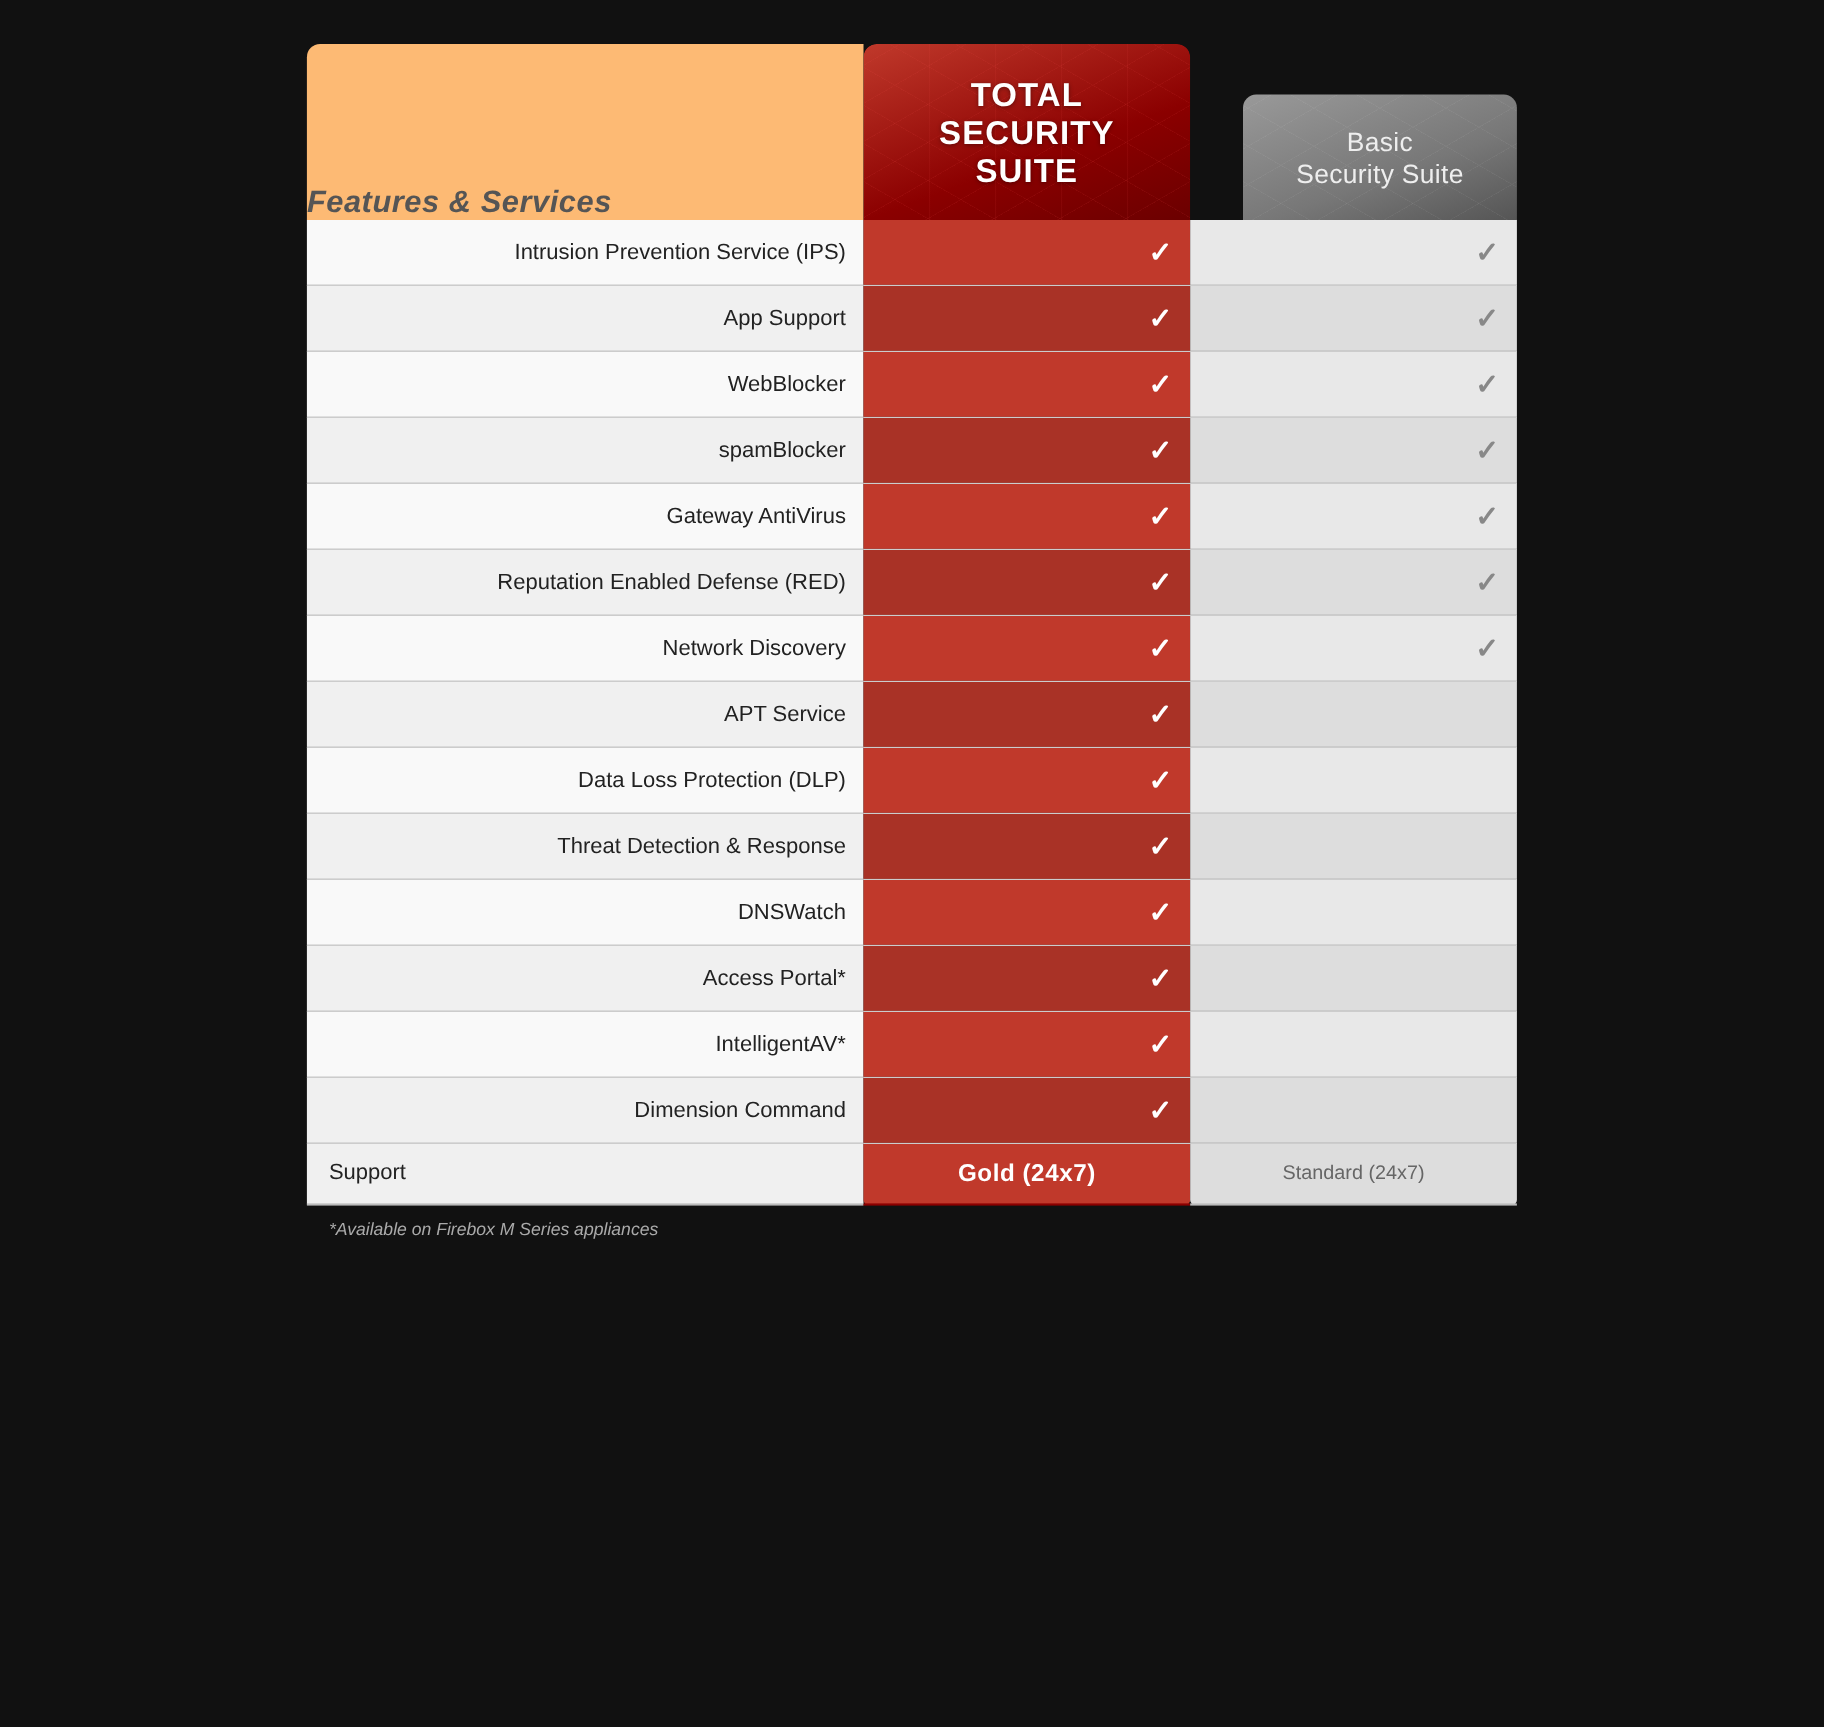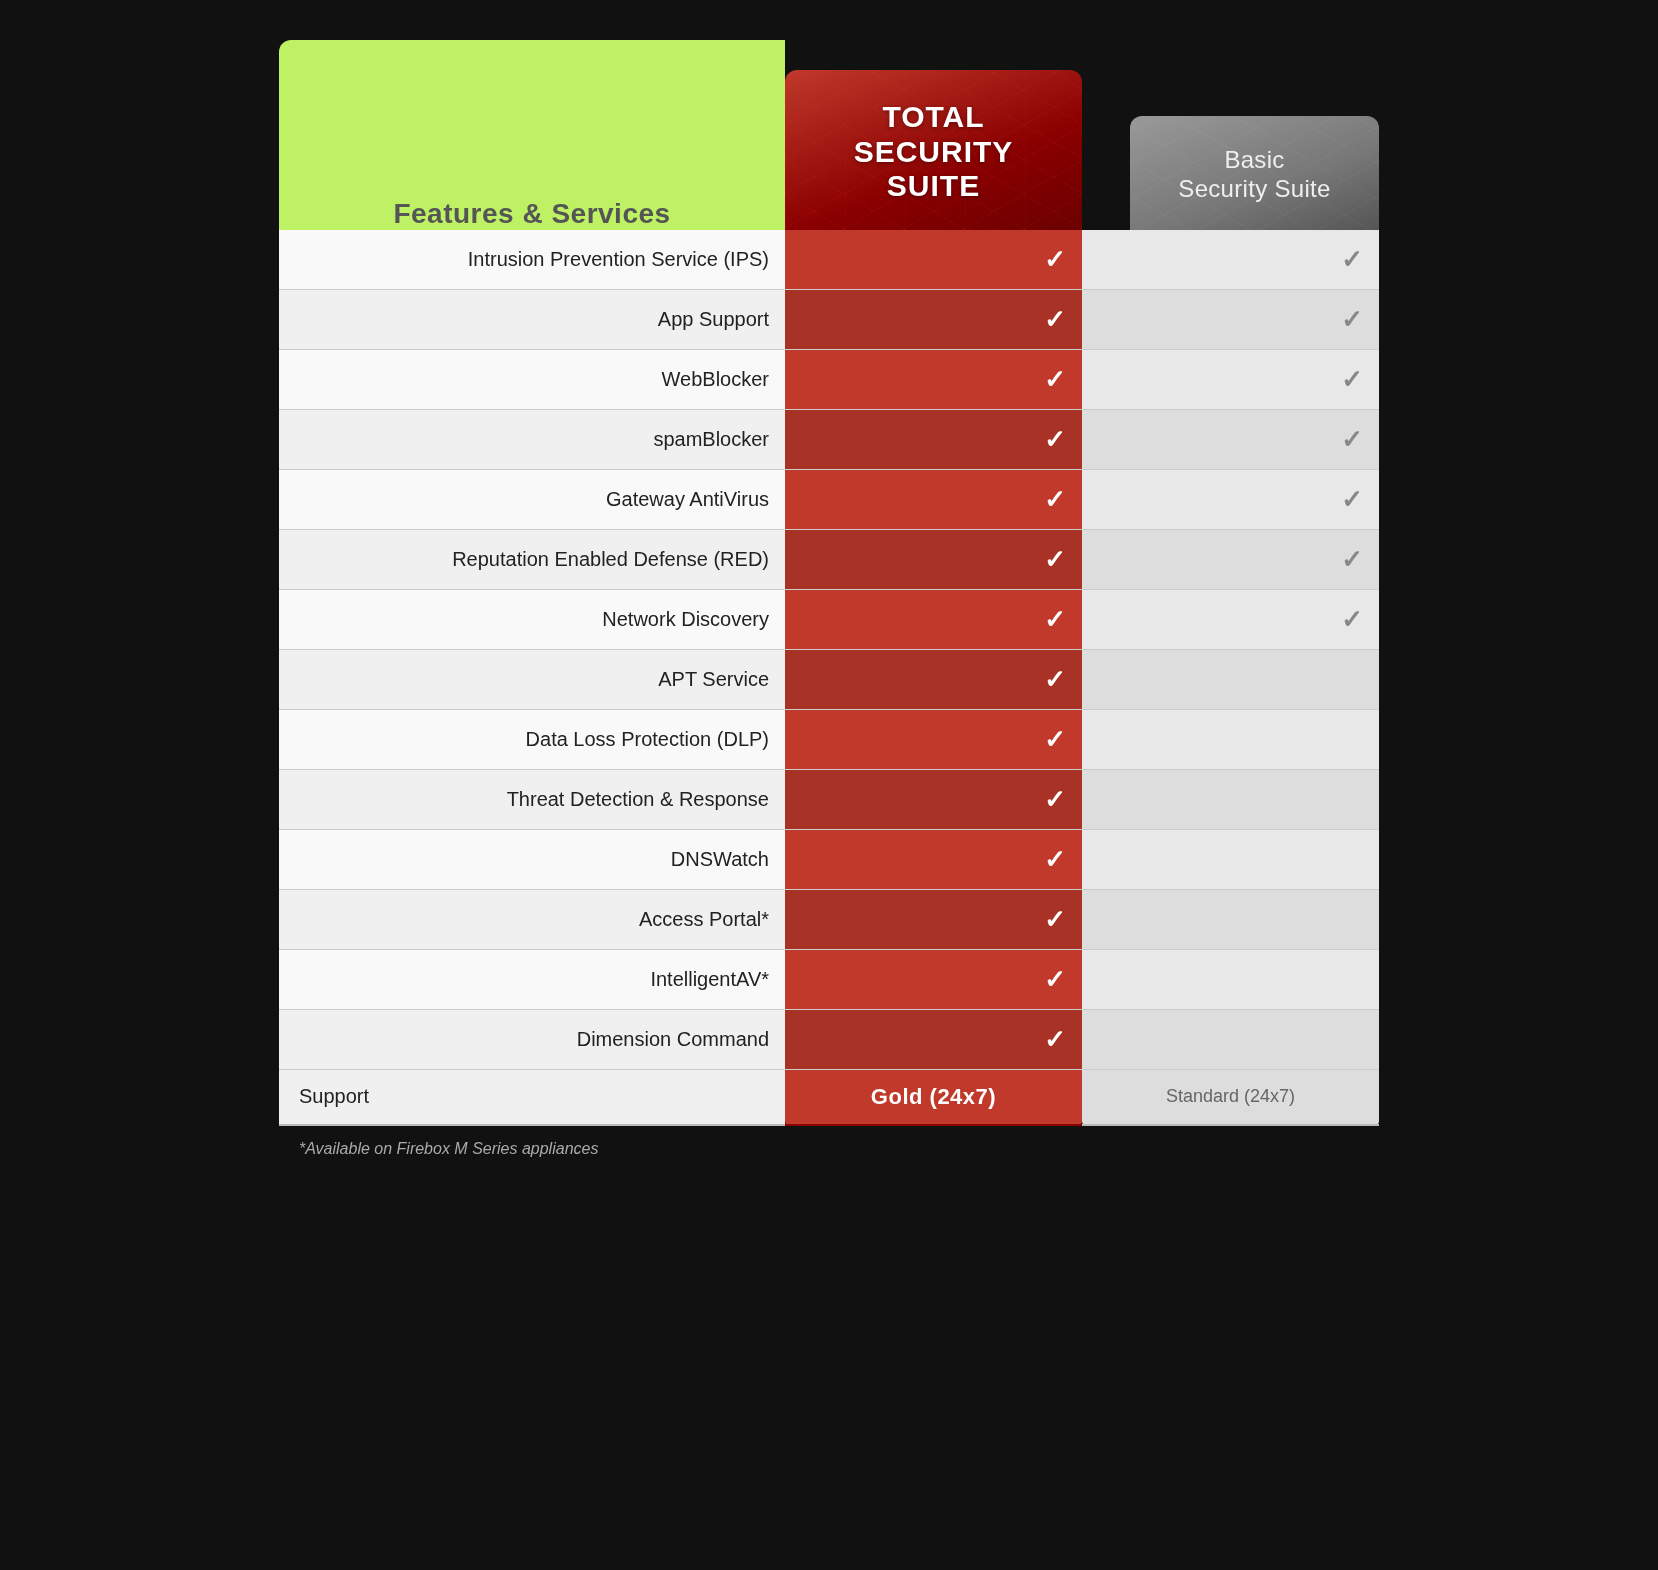--- a/index.html
+++ b/index.html
@@ -30,24 +30,25 @@
     .col-total    { width: 27%; }
     .col-basic    { width: 27%; }
 
     
     .header-row th {
       padding: 0;
       vertical-align: bottom;
     }
 
     .th-features {
-      background: #bef264;
+      background: #fdba74;
       border-radius: 12px 0 0 0;
       padding: 28px 30px 28px 30px;
-      text-align: center;
+      text-align: left;
+      font-style: italic;
     }
 
     .th-features-text {
       font-size: 28px;
       font-weight: 700;
       color: #555;
       letter-spacing: 0.5px;
     }
 
     .th-total {
@@ -58,21 +59,20 @@
       vertical-align: bottom;
     }
 
     .th-total-inner {
       background: linear-gradient(160deg, #c0392b 0%, #8b0000 60%, #6b0000 100%);
       position: relative;
       border-radius: 12px 12px 0 0;
       padding: 30px 20px 26px 20px;
       text-align: center;
       overflow: hidden;
-      margin-top: 30px;
     }
 
     
     .th-total-inner::before {
       content: '';
       position: absolute;
       top: 0; left: 0; right: 0; bottom: 0;
       background-image:
         repeating-linear-gradient(
           30deg,

